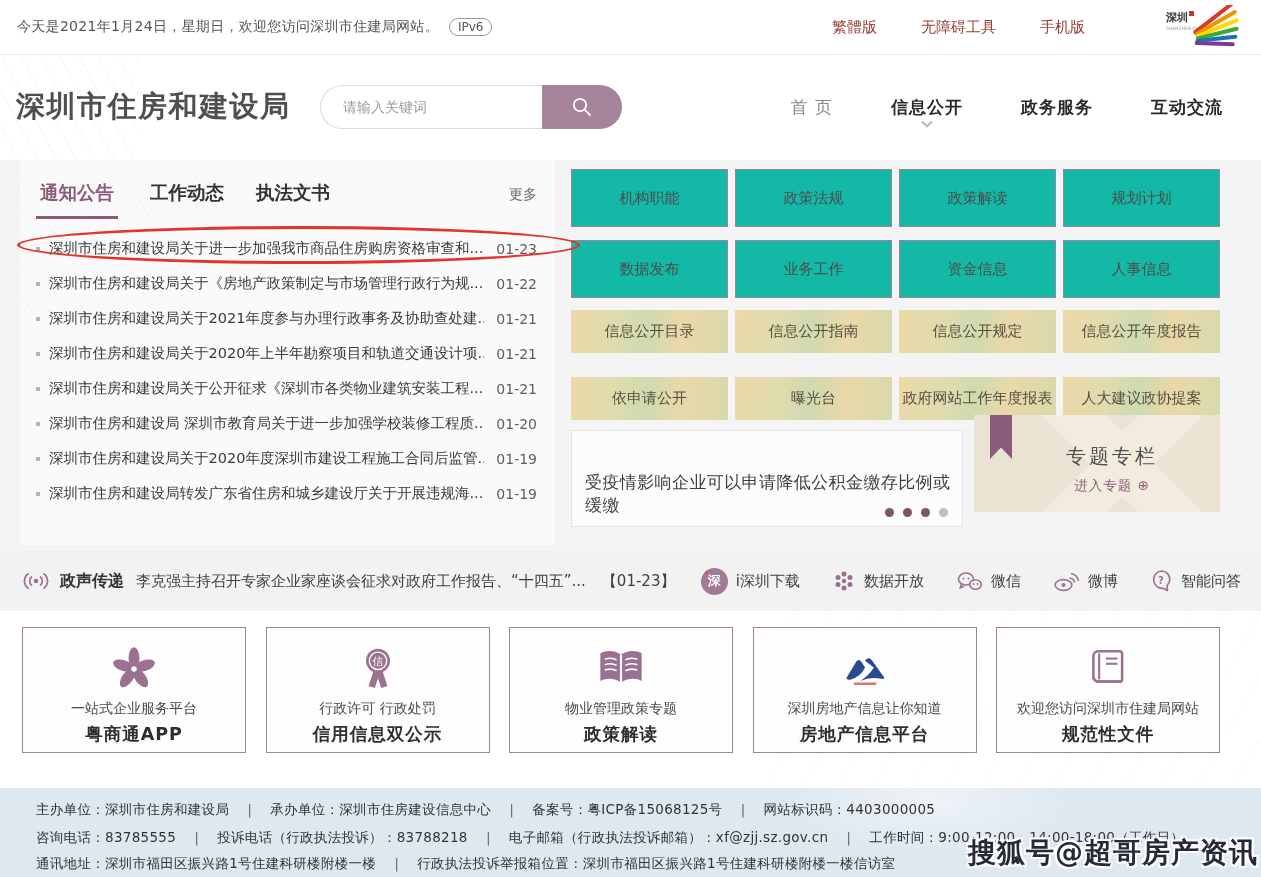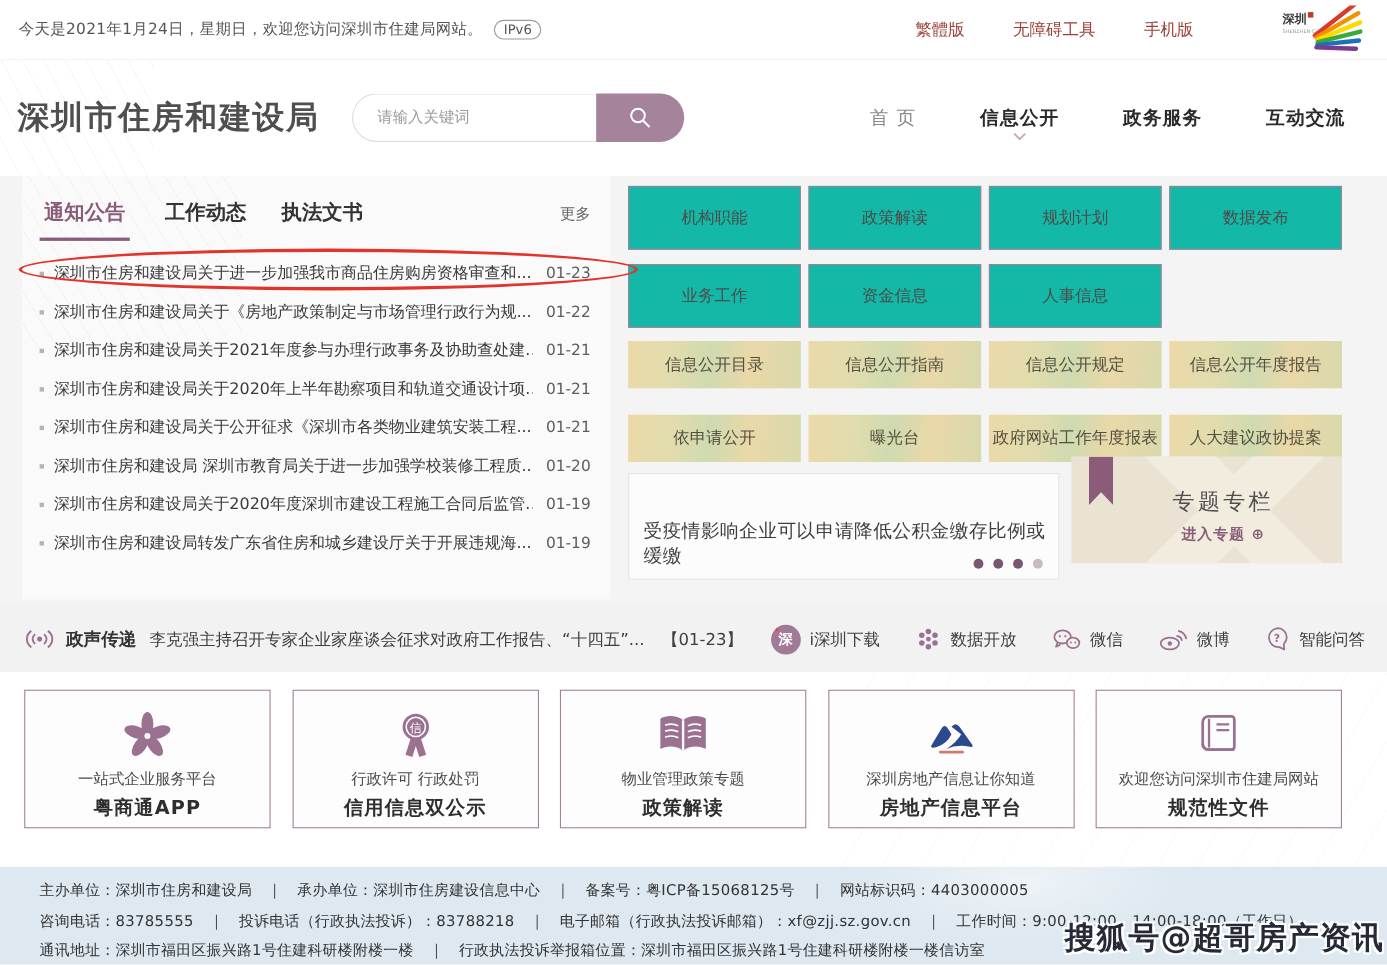--- a/index.html
+++ b/index.html
@@ -75,21 +75,21 @@
   .special { position:absolute; left:974px; top:255px; width:246px; height:97px; background:#eae3d4; overflow:hidden; }
   .special::before, .special::after { content:""; position:absolute; left:60%; top:50%; width:46px; height:320px;
             background:#f2ecdf; }
   .special::before { transform:translate(-50%,-50%) rotate(45deg); }
   .special::after  { transform:translate(-50%,-50%) rotate(-45deg); }
   .bookmark { position:absolute; left:16px; top:0; width:22px; height:44px; background:#8a5c7a; z-index:2;
               clip-path:polygon(0 0,100% 0,100% 100%,50% 74%,0 100%); }
   .special-title { position:absolute; left:30px; right:0; top:28px; text-align:center; font-size:20px;
                    color:#4f4f4f; letter-spacing:3px; z-index:2; }
   .special-enter { position:absolute; left:30px; right:0; top:62px; text-align:center; font-size:13.5px;
-                   color:#8a5c7a; font-weight:700; z-index:2; cursor:pointer; letter-spacing:1px; }
+                   color:#8a5c7a; font-weight:400; z-index:2; cursor:pointer; letter-spacing:1px; }
 
   
   .voice { position:absolute; left:0; top:391px; width:1261px; height:60px; display:flex;
            align-items:center; padding:0 20px 0 22px; background:#f2f2f3; }
   .voice-label { font-size:16px; font-weight:700; color:#333; margin:0 12px 0 10px; }
   .voice-text { font-size:15px; color:#3e3e3e; }
   .voice-date { font-size:15px; color:#3e3e3e; margin-left:16px; }
   .quick-links { margin-left:auto; display:flex; align-items:center; gap:32px; }
   .quick-link { display:flex; align-items:center; gap:8px; cursor:pointer; }
   .quick-label { font-size:15px; color:#3e3e3e; }
@@ -226,20 +226,21 @@
           <span class="bullet"></span>
           <span class="news-title">深圳市住房和建设局转发广东省住房和城乡建设厅关于开展违规海...</span>
           <span class="news-date">01-19</span>
         </div>
       </div>
     </div>
     <div class="highlight-ellipse"></div>
 
     <div class="outline-grid">
       <div class="outline-btn">机构职能</div>
+      <div class="outline-btn">政策法规</div>
       <div class="outline-btn">政策解读</div>
       <div class="outline-btn">规划计划</div>
       <div class="outline-btn">数据发布</div>
       <div class="outline-btn">业务工作</div>
       <div class="outline-btn">资金信息</div>
       <div class="outline-btn">人事信息</div>
     </div>
 
     <div class="beige-grid">
       <div class="beige-btn">信息公开目录</div>

